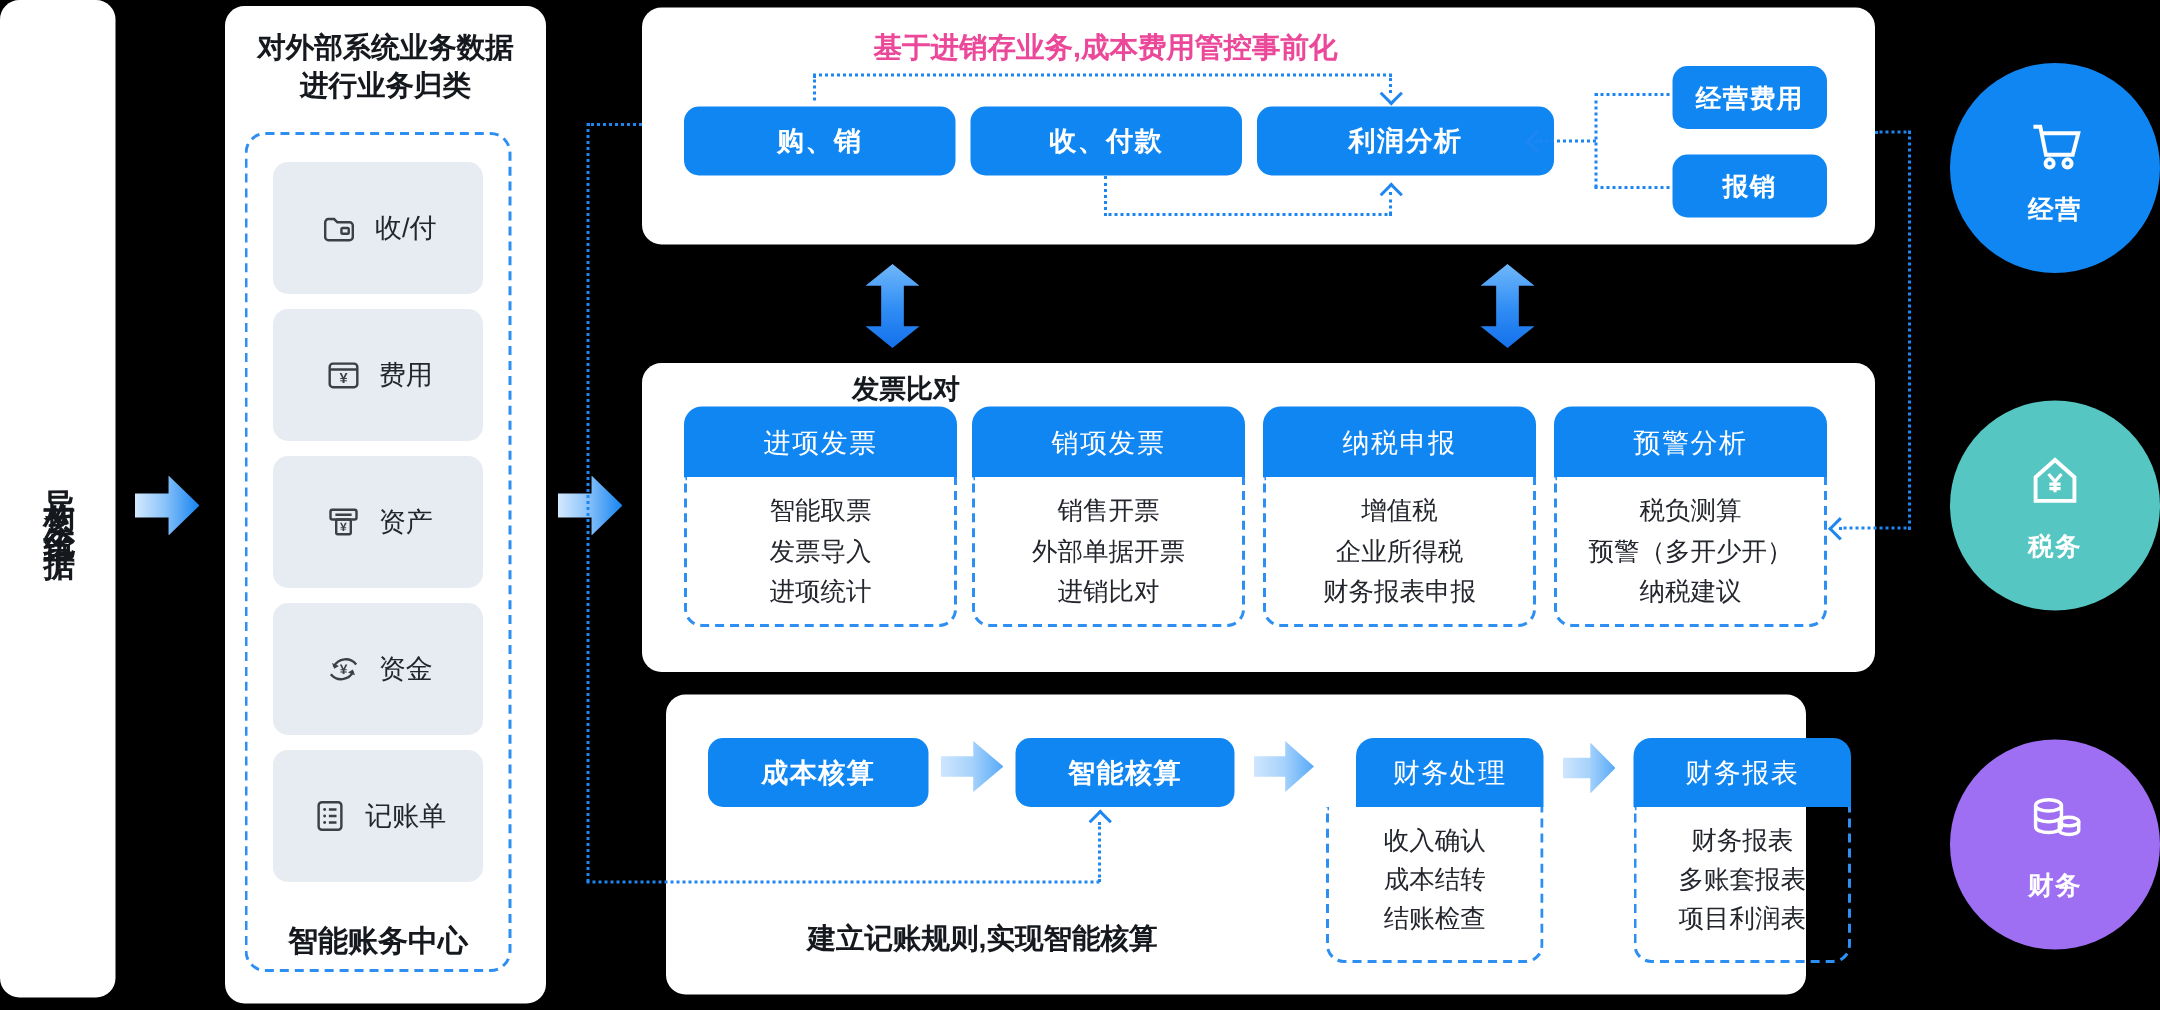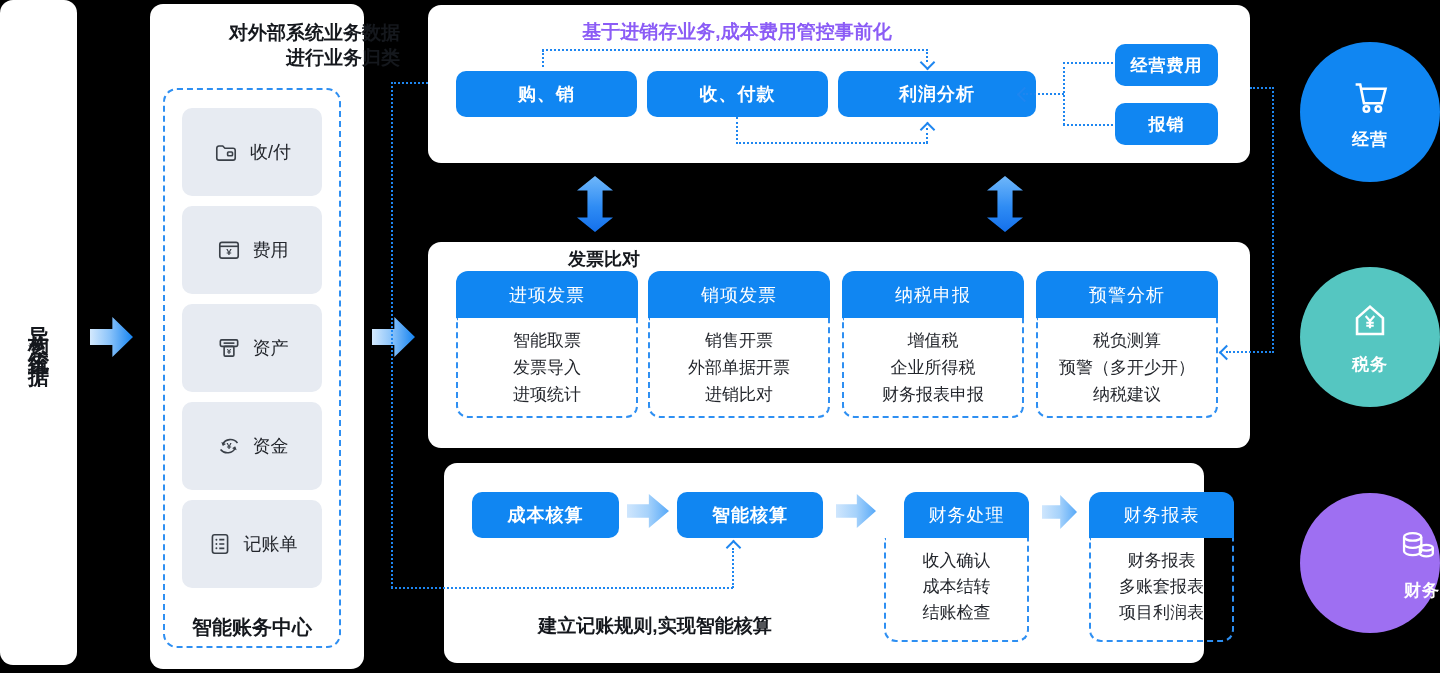--- a/index.html
+++ b/index.html
@@ -19,30 +19,30 @@
   .vline{position:absolute;border-left:2px dotted #1E86F0;z-index:5;}
   .chev{position:absolute;width:9px;height:9px;border-left:2px solid #1E86F0;border-bottom:2px solid #1E86F0;z-index:6;}
   .chev.down{transform:rotate(-45deg);}
   .chev.up{transform:rotate(135deg);}
   .chev.left{transform:rotate(45deg);}
   
   #p-source{left:0;top:4;width:77px;height:665px;display:flex;align-items:center;justify-content:center;}
   .vtext{writing-mode:vertical-lr;text-orientation:upright;font-size:21px;font-weight:600;letter-spacing:8px;color:#15181d;}
   
   #p-classify{left:150px;top:4px;width:214px;height:665px;}
-  .classify-title{position:absolute;top:16px;left:0;width:100%;text-align:right;font-size:19px;line-height:25px;font-weight:600;color:#15181d;padding-left:36px;}
+  .classify-title{position:absolute;top:16px;left:0;width:100%;text-align:center;font-size:19px;line-height:25px;font-weight:600;color:#15181d;}
   .dash-box{position:absolute;left:13px;top:84px;width:178px;height:560px;border:2px dashed #2E8FF2;border-radius:14px;
             box-sizing:border-box;display:flex;flex-direction:column;align-items:center;padding-top:18px;}
   .gray-item{width:140px;height:88px;margin-bottom:10px;background:#E7EBF2;border-radius:10px;
              display:flex;align-items:center;justify-content:center;gap:11px;flex:none;}
   .gray-item .lbl{font-size:18px;font-weight:500;color:#23262c;}
   .hub-footer{margin-top:16px;font-size:20px;font-weight:600;color:#15181d;}
   
   #p-business{left:428px;top:5px;width:822px;height:158px;}
-  .biz-title{position:absolute;left:44px;top:14px;width:530px;text-align:center;font-size:19px;font-weight:600;color:#8b5cf6;}
+  .biz-title{position:absolute;left:44px;top:14px;width:530px;text-align:center;font-size:19px;font-weight:600;color:#ec4899;}
   
   #p-invoice{left:428px;top:242px;width:822px;height:206px;}
   .inv-label{position:absolute;left:140px;top:5px;font-size:18px;font-weight:600;color:#15181d;}
   .card{position:absolute;top:29px;width:182px;}
   .card .hd{height:47px;background:#1086F2;border-radius:12px 12px 0 0;color:#fff;
             display:flex;align-items:center;justify-content:center;font-size:18px;font-weight:500;letter-spacing:1px;}
   .card .bd{box-sizing:border-box;border:2px dashed #2E8FF2;border-top:none;border-radius:0 0 12px 12px;
             height:100px;padding-top:9px;}
   .card .bd ul{margin:0;padding:0;list-style:none;text-align:center;font-size:17px;line-height:27px;color:#23262c;}
   
@@ -231,21 +231,21 @@
   </div>
   <div class="circle" style="left:1300px;top:267px;background:#55C6C1;">
     <span>
         <svg width="46" height="46" viewBox="0 0 32 32" fill="none" stroke="#fff" stroke-width="1.8">
           <path d="M7 14L16 6L25 14V25H7Z"></path>
           <path d="M13 12.5L16 16L19 12.5M16 16V21M13.4 17.2H18.6M13.4 19.3H18.6" stroke-width="1.5"></path>
         </svg>
       </span>
     <span class="lbl">税务</span>
   </div>
-  <div class="circle" style="left:1300px;top:493px;background:#9E6FF2;align-items:flex-end;">
+  <div class="circle" style="left:1300px;top:493px;background:#9E6FF2;">
     <span>
         <svg width="46" height="46" viewBox="0 0 32 32" fill="none" stroke="#fff" stroke-width="1.6">
           <ellipse cx="13" cy="9" rx="6" ry="2.6"></ellipse>
           <path d="M7 9V14C7 15.4 9.7 16.6 13 16.6S19 15.4 19 14V9"></path>
           <path d="M7 14V19C7 20.4 9.7 21.6 13 21.6S19 20.4 19 19V14"></path>
           <ellipse cx="22.5" cy="16.5" rx="4.5" ry="2"></ellipse>
           <path d="M18 16.5V20.5C18 21.6 20 22.5 22.5 22.5S27 21.6 27 20.5V16.5"></path>
         </svg>
       </span>
     <span class="lbl">财务</span>

